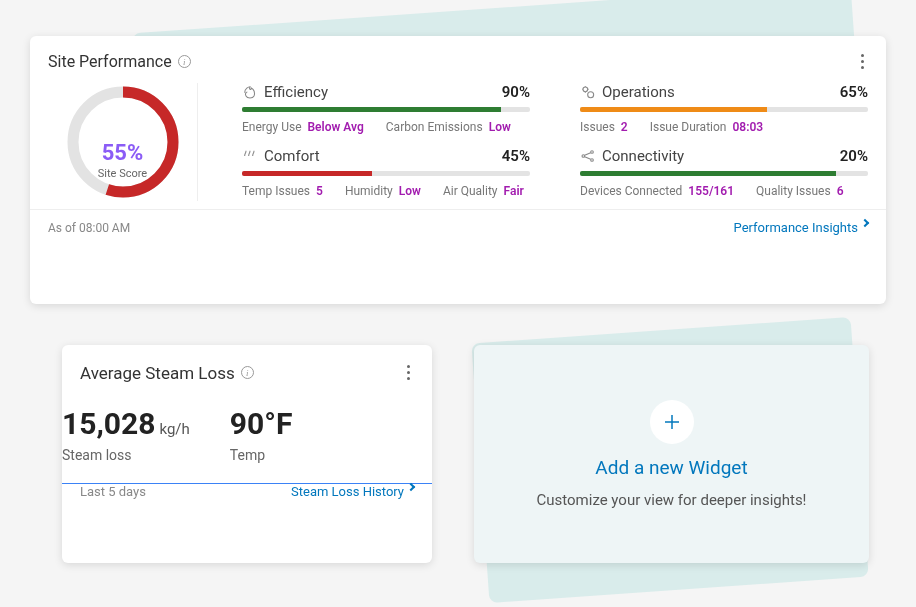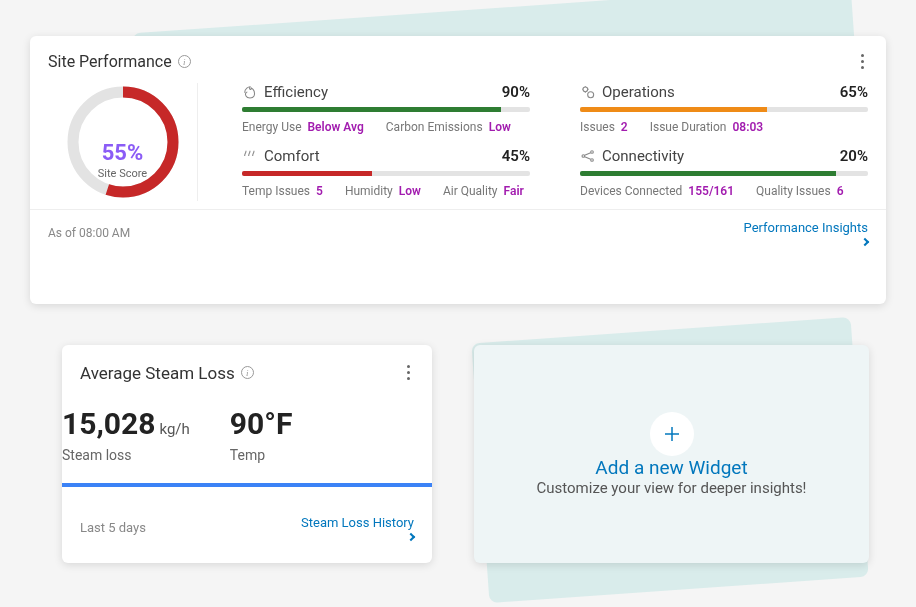--- a/index.html
+++ b/index.html
@@ -64,37 +64,37 @@
     .fill-green { background: #2e7d32; }
     .fill-orange { background: #ef8b17; }
     .fill-red { background: #c62828; }
     .metric-stats { display: flex; gap: 22px; font-size: 12px; color: #666; margin-top: 2px;}
     .metric-stats .stat { display: flex; gap: 6px; }
     .stat-label { color: #777; }
     .stat-val { color: #a21caf; font-weight: 600; }
 
     .sp-footer { border-top: 1px solid #eee; display: flex; justify-content: space-between; align-items: center; padding: 10px 18px; font-size: 12px; }
     .asof { color: #888; }
-    .link-btn { color: #0277bd; display: flex; align-items: flex-end; gap: 4px; cursor: pointer; font-size: 13px; flex-direction: column;}
+    .link-btn { color: #0277bd; display: flex; align-items: flex-start; gap: 4px; cursor: pointer; font-size: 13px;}
     .chevron { width: 6px; height: 6px; border-top: 2px solid currentColor; border-right: 2px solid currentColor; transform: rotate(45deg); }
 
     
     .steam-card { top: 345px; left: 62px; width: 370px; height: 218px; }
     .sc-header { display: flex; justify-content: space-between; align-items: center; padding: 16px 18px 8px 18px;}
     .sc-title-wrap { display: flex; align-items: center; gap: 6px;}
     .sc-title { font-size: 17px; color: #333; }
     .sc-body { display: flex; padding: 14px 18px 10px 0; gap: 40px;}
     .sc-val-block {}
     .sc-big { font-size: 30px; font-weight: 700; color: #222; }
     .sc-unit { font-size: 15px; color: #555; font-weight: 400; margin-left: 4px;}
     .sc-label { font-size: 14px; color: #666; margin-top: 6px; }
-    .sc-footer { border-top: 4px solid #3b82f6; display: flex; justify-content: space-between; align-items: center; padding: 28px 18px; font-size: 13px; margin-top: 10px;}
+    .sc-footer { border-top: 1px solid #3b82f6; display: flex; justify-content: space-between; align-items: center; padding: 0 18px; font-size: 13px; margin-top: 10px;}
 
     
-    .addw-card { top: 345px; left: 474px; width: 395px; height: 218px; background: #eef5f6; display: flex; flex-direction: column; align-items: center; justify-content: center; gap: 0; text-align: center; }
+    .addw-card { top: 345px; left: 474px; width: 395px; height: 218px; background: #eef5f6; display: flex; flex-direction: column; align-items: center; justify-content: center; gap: 12px; text-align: center; }
     .plus-circle { width: 44px; height: 44px; border-radius: 50%; background: #fff; display: flex; align-items: center; justify-content: center; }
     .plus-circle svg { stroke: #0277bd; }
     .addw-title { color: #0277bd; font-size: 19px; }
     .addw-sub { color: #555; font-size: 15px; }
   </style>
 </head>
 <body>
 
 <div class="bg-shape bg1"></div>
 <div class="bg-shape bg2"></div>

